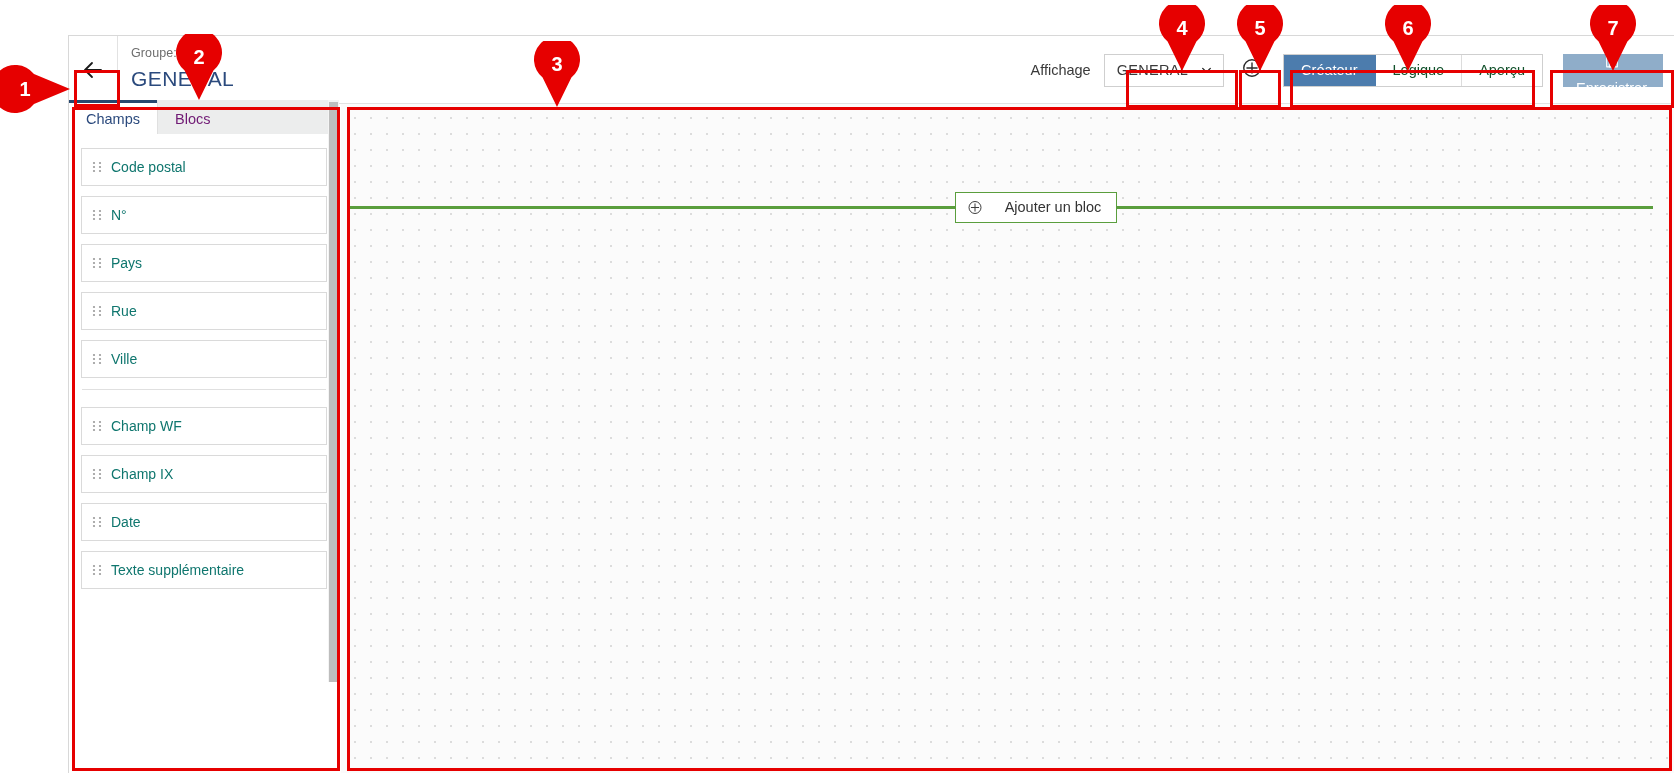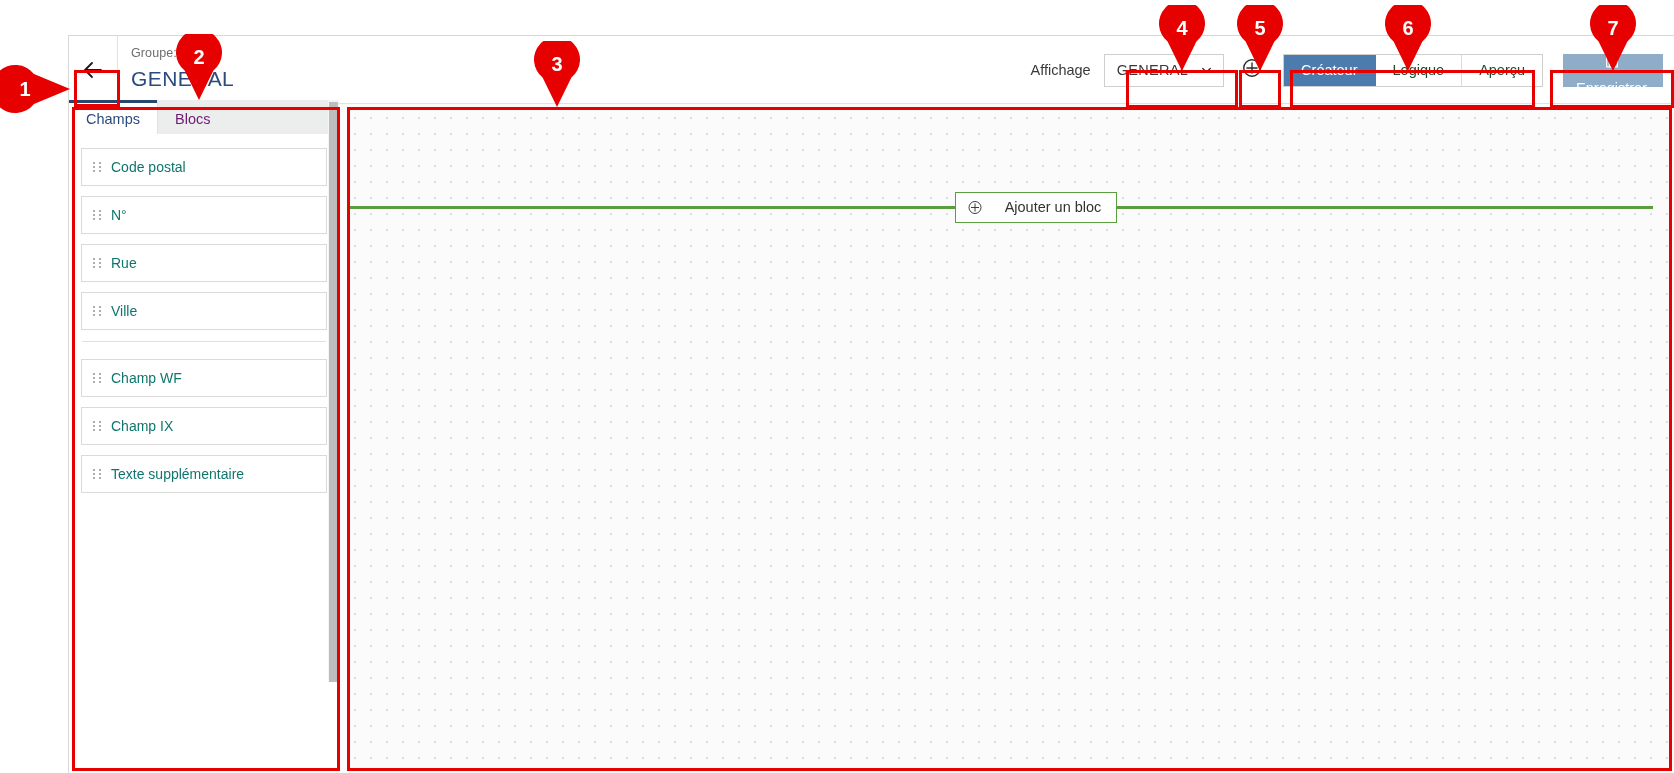--- a/index.html
+++ b/index.html
@@ -463,20 +463,35 @@
                 <circle cx="2" cy="7" r="1.1"></circle>
                   <circle cx="8" cy="7" r="1.1"></circle>
                 <circle cx="2" cy="11" r="1.1"></circle>
                   <circle cx="8" cy="11" r="1.1"></circle>
               </g>
             </svg>
           </span>
           <span class="field-label">N°</span>
         </div>
 
+        <div class="field-item">
+          <span class="drag-dots">
+            <svg width="10" height="14" viewBox="0 0 10 14">
+              <g fill="#9a9a9a">
+                <circle cx="2" cy="3" r="1.1"></circle>
+                  <circle cx="8" cy="3" r="1.1"></circle>
+                <circle cx="2" cy="7" r="1.1"></circle>
+                  <circle cx="8" cy="7" r="1.1"></circle>
+                <circle cx="2" cy="11" r="1.1"></circle>
+                  <circle cx="8" cy="11" r="1.1"></circle>
+              </g>
+            </svg>
+          </span>
+          <span class="field-label">Pays</span>
+        </div>
 
         <div class="field-item">
           <span class="drag-dots">
             <svg width="10" height="14" viewBox="0 0 10 14">
               <g fill="#9a9a9a">
                 <circle cx="2" cy="3" r="1.1"></circle>
                   <circle cx="8" cy="3" r="1.1"></circle>
                 <circle cx="2" cy="7" r="1.1"></circle>
                   <circle cx="8" cy="7" r="1.1"></circle>
                 <circle cx="2" cy="11" r="1.1"></circle>
@@ -531,20 +546,35 @@
                 <circle cx="2" cy="7" r="1.1"></circle>
                   <circle cx="8" cy="7" r="1.1"></circle>
                 <circle cx="2" cy="11" r="1.1"></circle>
                   <circle cx="8" cy="11" r="1.1"></circle>
               </g>
             </svg>
           </span>
           <span class="field-label">Champ IX</span>
         </div>
 
+        <div class="field-item">
+          <span class="drag-dots">
+            <svg width="10" height="14" viewBox="0 0 10 14">
+              <g fill="#9a9a9a">
+                <circle cx="2" cy="3" r="1.1"></circle>
+                  <circle cx="8" cy="3" r="1.1"></circle>
+                <circle cx="2" cy="7" r="1.1"></circle>
+                  <circle cx="8" cy="7" r="1.1"></circle>
+                <circle cx="2" cy="11" r="1.1"></circle>
+                  <circle cx="8" cy="11" r="1.1"></circle>
+              </g>
+            </svg>
+          </span>
+          <span class="field-label">Date</span>
+        </div>
 
 
         <div class="field-item">
           <span class="drag-dots">
             <svg width="10" height="14" viewBox="0 0 10 14">
               <g fill="#9a9a9a">
                 <circle cx="2" cy="3" r="1.1"></circle>
                   <circle cx="8" cy="3" r="1.1"></circle>
                 <circle cx="2" cy="7" r="1.1"></circle>
                   <circle cx="8" cy="7" r="1.1"></circle>

